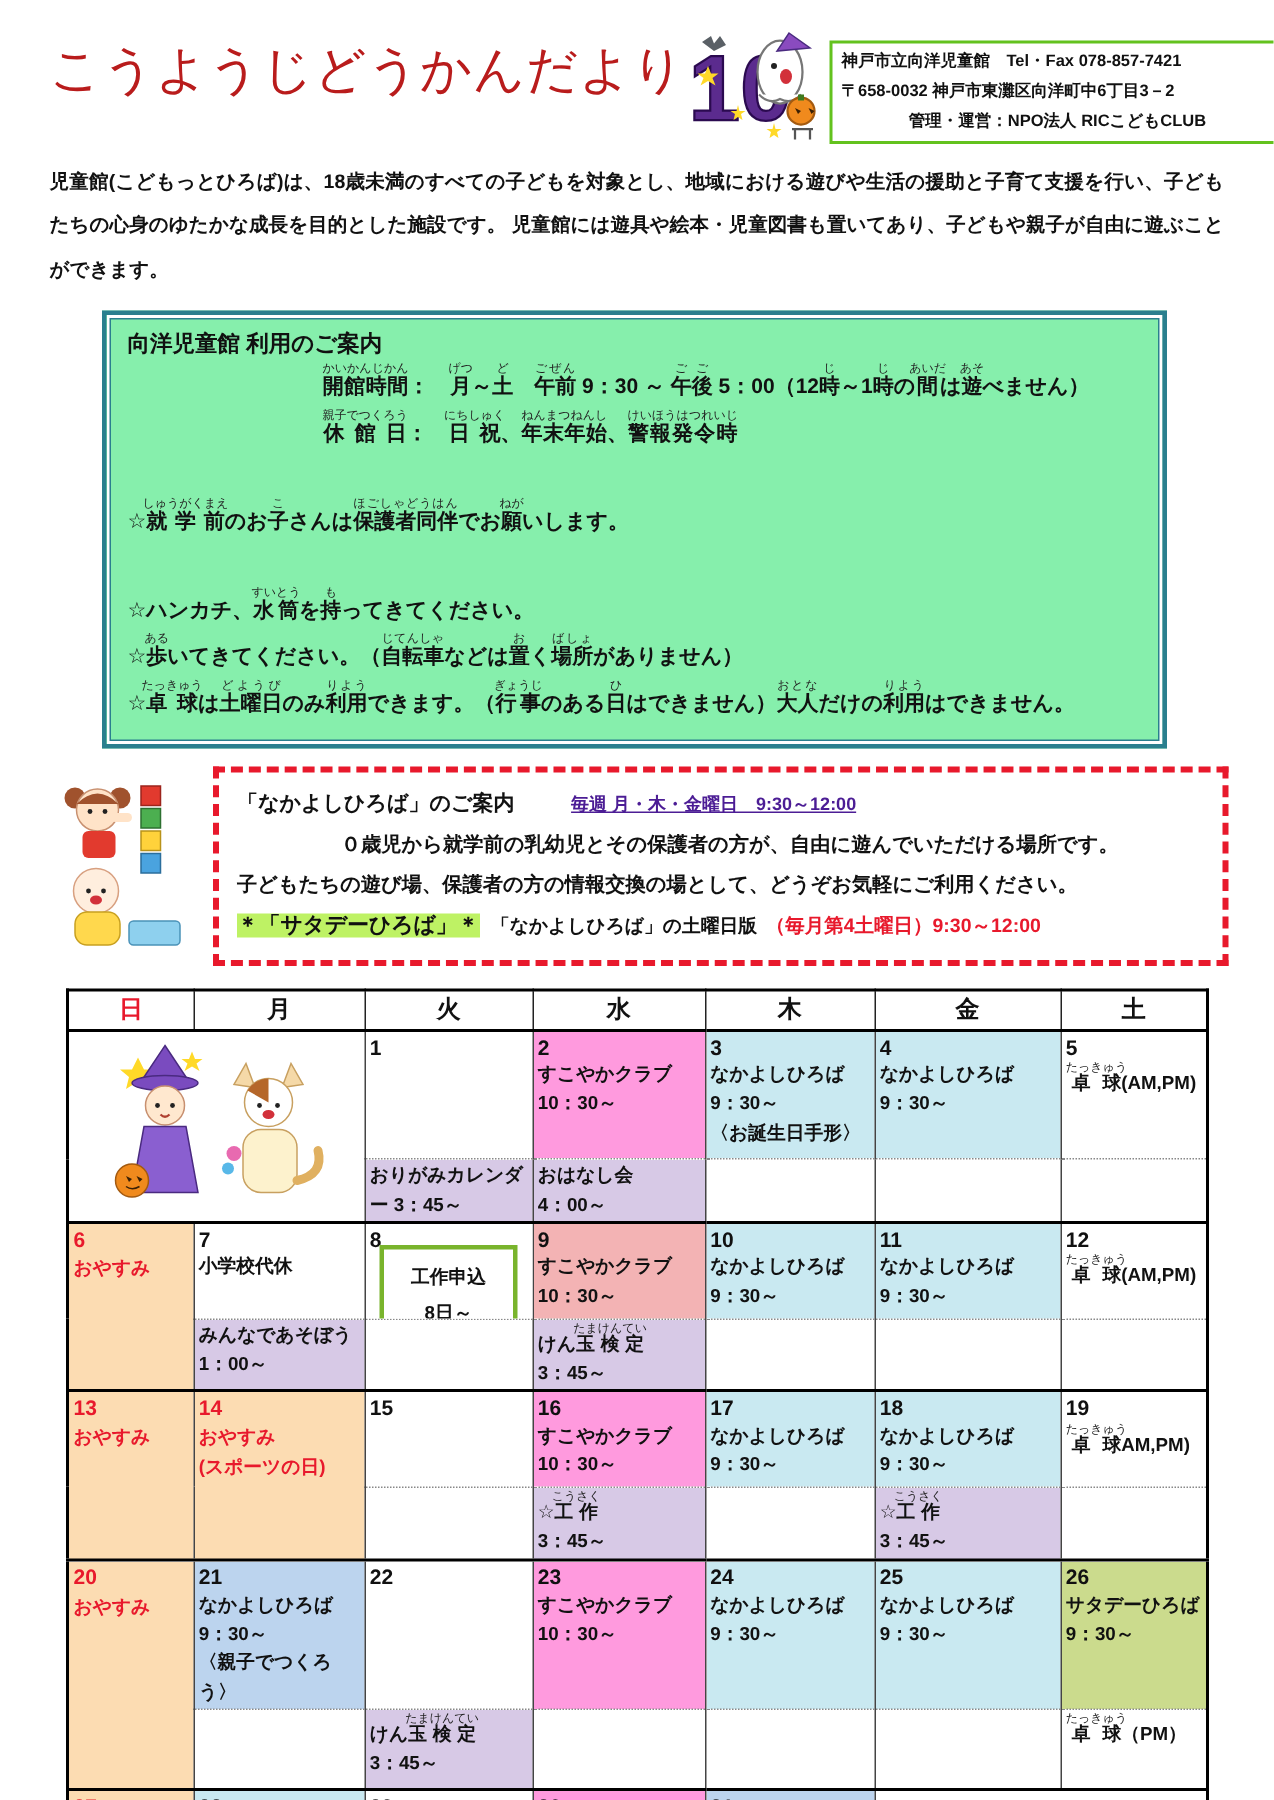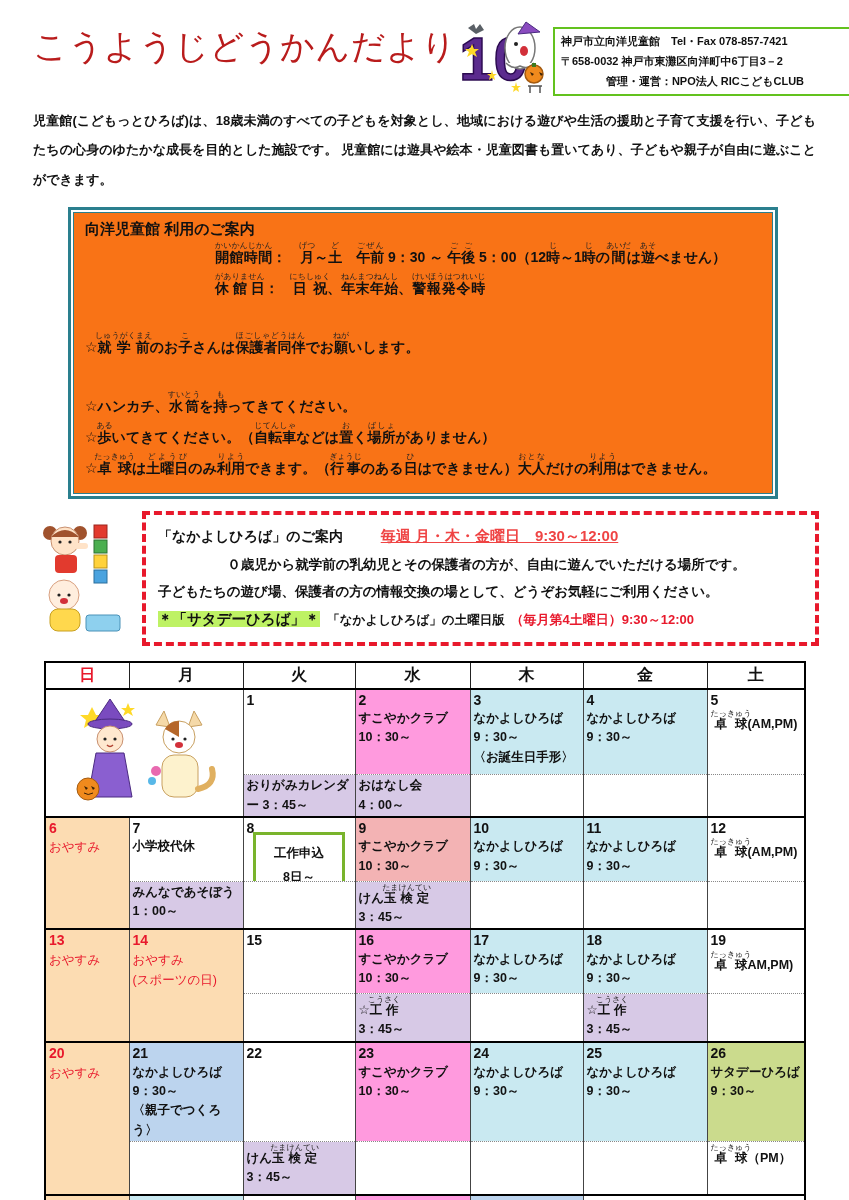--- a/index.html
+++ b/index.html
@@ -23,34 +23,34 @@
   
   .intro{
     margin:8px 33px 0 33px;font-size:13px;font-weight:600;
     line-height:2.25;text-align:justify;
   }
   
   .guide-box{
     margin:13px 0 0 68px;width:676px;
     border:3px solid #2a7f8e;
     box-shadow:inset 0 0 0 2px #fff, inset 0 0 0 3px #2a7f8e;
-    padding:10px 14px 12px 14px;background:#f97316;
+    padding:10px 14px 12px 14px;background:#86efac;
   }
   .guide-title{font-size:15px;font-weight:800;margin-bottom:2px;}
   .guide-line{font-size:14px;font-weight:600;line-height:2.1;white-space:pre-line;}
   .guide-line.indent{padding-left:130px;}
   ruby rt{font-size:8px;font-weight:400;color:#222;letter-spacing:0;}
   
   .nak-section{display:flex;align-items:center;margin:12px 30px 0 34px;gap:4px;}
   .kids-illust{flex:0 0 104px;}
   .nak-box{flex:1;border:4px dashed #e8192c;padding:6px 12px 8px 12px;background:#fff;}
   .nak-line{font-size:13.5px;font-weight:600;line-height:2.0;}
   .nak-heading{font-size:14px;font-weight:800;}
   .nak-schedule{
-    color:#ef4444;font-weight:800;font-size:15px;margin-left:34px;
+    color:#4c1d95;font-weight:800;font-size:12px;margin-left:34px;
     text-decoration:underline;
   }
   .nak-body1{padding-left:12px;text-align:center;}
   .sat-tag{background:#bef264;font-weight:800;font-size:14.5px;}
   .sat-desc{font-size:12.5px;margin-left:4px;}
   .sat-time{color:#e8192c;font-weight:800;font-size:13px;margin-left:2px;}
   
   table.cal{
     border-collapse:collapse;table-layout:fixed;margin:15px 0 0 44px;
     border:2px solid #000;width:760px;
@@ -61,21 +61,21 @@
   }
   .cal th.sun{color:#e8192c;}
   .cal td{
     border-left:1px solid #444;border-right:1px solid #444;
     vertical-align:top;padding:1px 3px;background:#fff;overflow:hidden;
   }
   .cal tr.wk td{border-top:2px solid #000;}
   .cal td.sub{border-top:1px dotted #888;}
   .daynum{font-size:14px;font-weight:700;line-height:1.3;display:block;}
   td.red-day .daynum{color:#e8192c;}
-  .closed-label{color:#e8192c;font-weight:400;font-size:12.5px;white-space:pre-line;line-height:1.6;}
+  .closed-label{color:#e8192c;font-weight:700;font-size:12.5px;white-space:pre-line;line-height:1.6;}
   .ev{white-space:pre-line;font-size:12.5px;font-weight:600;line-height:1.55;}
   .bg-pink{background:#ff9ade !important;}
   .bg-salmon{background:#f3b3b4 !important;}
   .bg-cyan{background:#c9e9f1 !important;}
   .bg-blue{background:#bcd4ee !important;}
   .bg-green{background:#cbdb8d !important;}
   .bg-peach{background:#fcdcb2 !important;}
   .bg-lav{background:#d7c9e6 !important;}
   .pos-rel{position:relative;}
   .apply-box{
@@ -116,21 +116,21 @@
     <div class="c2">〒658-0032 神戸市東灘区向洋町中6丁目3－2</div>
     <div class="c3">管理・運営：NPO法人 RICこどもCLUB</div>
   </div>
 </div>
 
 <div class="intro">児童館(こどもっとひろば)は、18歳未満のすべての子どもを対象とし、地域における遊びや生活の援助と子育て支援を行い、子どもたちの心身のゆたかな成長を目的とした施設です。 児童館には遊具や絵本・児童図書も置いてあり、子どもや親子が自由に遊ぶことができます。</div>
 
 <div class="guide-box">
   <div class="guide-title">向洋児童館 利用のご案内</div>
   <div class="guide-line indent"><ruby>開館時間<rt>かいかんじかん</rt></ruby>：　<ruby>月<rt>げつ</rt></ruby>～<ruby>土<rt>ど</rt></ruby>　<ruby>午前<rt>ごぜん</rt></ruby> 9：30 ～ <ruby>午後<rt>ごご</rt></ruby> 5：00（12<ruby>時<rt>じ</rt></ruby>～1<ruby>時<rt>じ</rt></ruby>の<ruby>間<rt>あいだ</rt></ruby>は<ruby>遊<rt>あそ</rt></ruby>べません）</div>
-  <div class="guide-line indent"><ruby>休 館 日<rt>がありません</rt></ruby>：　<ruby>日祝<rt>にちしゅく</rt></ruby>、<ruby>年末年始<rt>ねんまつねんし</rt></ruby>、<ruby>警報発令時<rt>けいほうはつれいじ</rt></ruby></div>
+  <div class="guide-line indent"><ruby>休 館 日<rt>親子でつくろう</rt></ruby>：　<ruby>日祝<rt>にちしゅく</rt></ruby>、<ruby>年末年始<rt>ねんまつねんし</rt></ruby>、<ruby>警報発令時<rt>けいほうはつれいじ</rt></ruby></div>
   <div class="guide-line">
     <span>☆<ruby>就学前<rt>しゅうがくまえ</rt></ruby>のお<ruby>子<rt>こ</rt></ruby>さんは<ruby>保護者同伴<rt>ほごしゃどうはん</rt></ruby>でお<ruby>願<rt>ねが</rt></ruby>いします。</span>
     <span style="display:inline-block;width:34px;"></span>
     <span>☆ハンカチ、<ruby>水筒<rt>すいとう</rt></ruby>を<ruby>持<rt>も</rt></ruby>ってきてください。</span>
   </div>
   <div class="guide-line">☆<ruby>歩<rt>ある</rt></ruby>いてきてください。（<ruby>自転車<rt>じてんしゃ</rt></ruby>などは<ruby>置<rt>お</rt></ruby>く<ruby>場所<rt>ばしょ</rt></ruby>がありません）</div>
   <div class="guide-line">☆<ruby>卓球<rt>たっきゅう</rt></ruby>は<ruby>土曜日<rt>どようび</rt></ruby>のみ<ruby>利用<rt>りよう</rt></ruby>できます。（<ruby>行事<rt>ぎょうじ</rt></ruby>のある<ruby>日<rt>ひ</rt></ruby>はできません）<ruby>大人<rt>おとな</rt></ruby>だけの<ruby>利用<rt>りよう</rt></ruby>はできません。</div>
 </div>
 
 <div class="nak-section">

